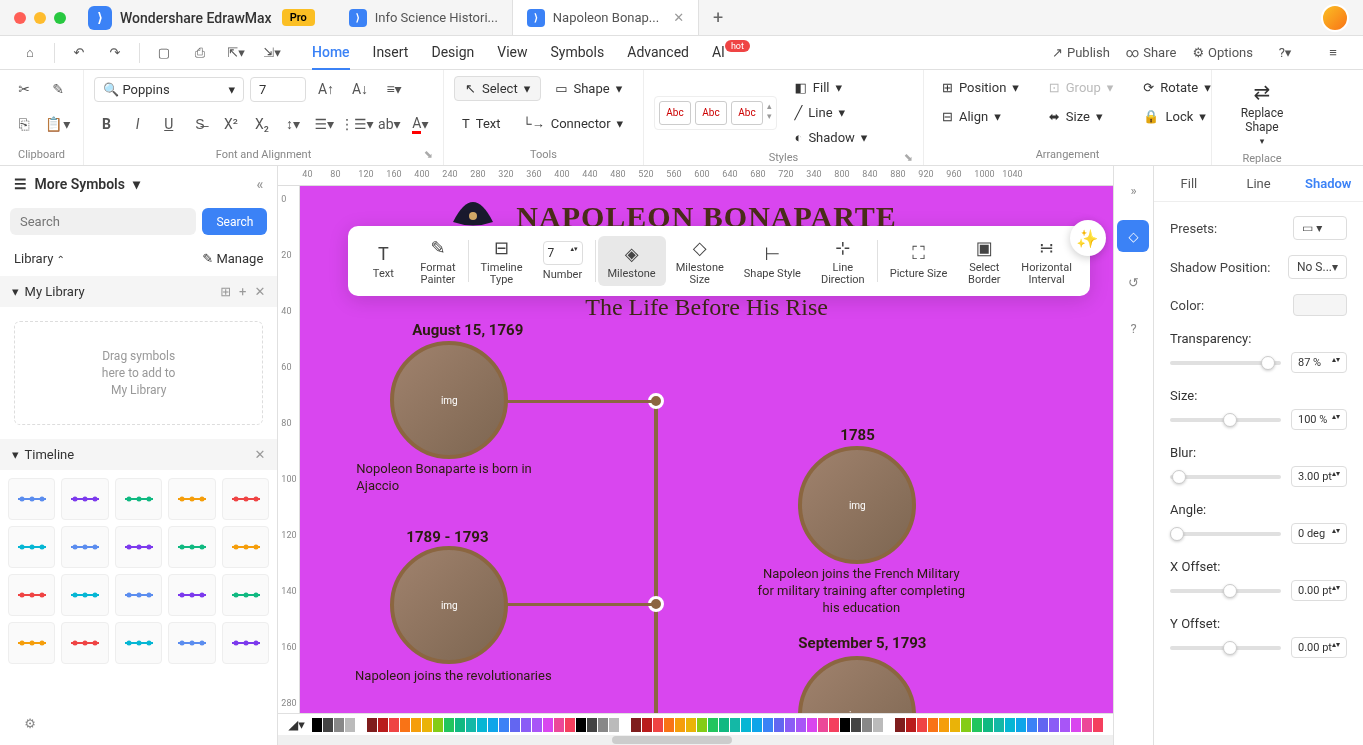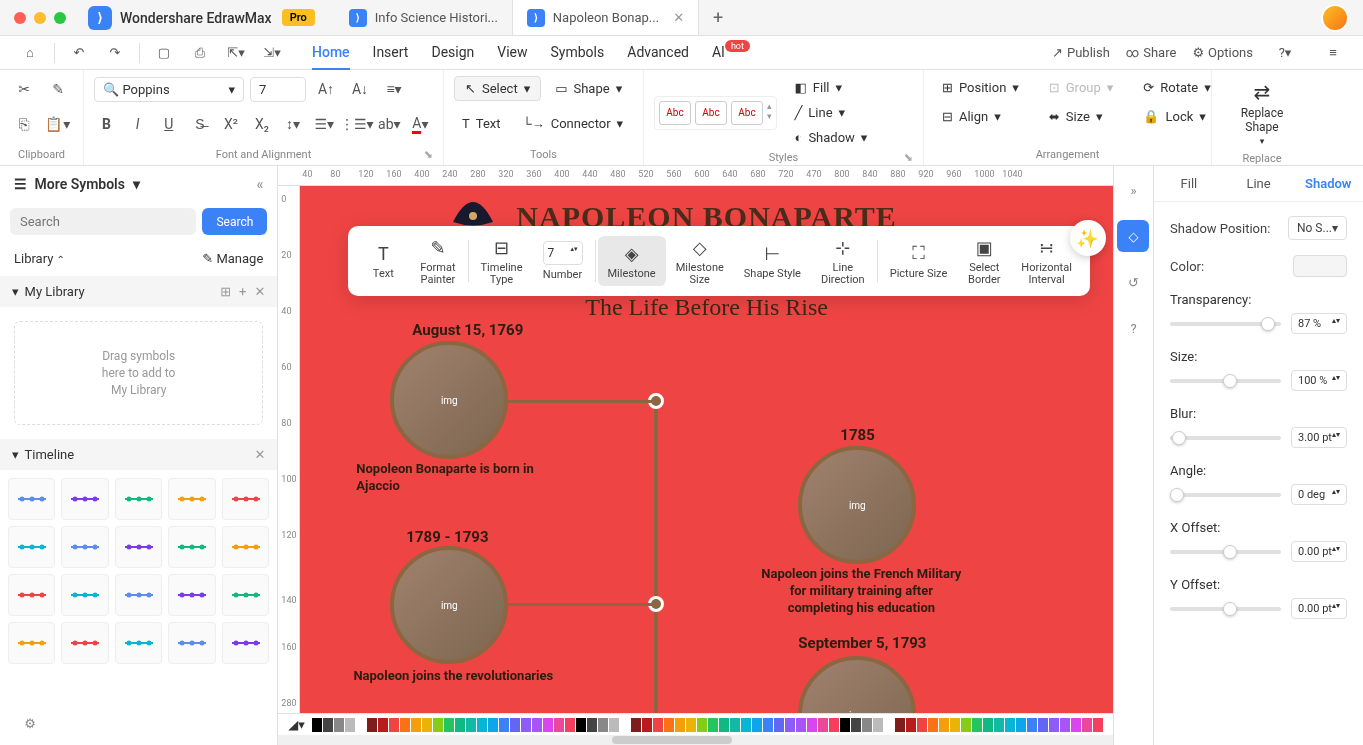--- a/index.html
+++ b/index.html
@@ -57,29 +57,29 @@
 .symbol-grid { display: grid; grid-template-columns: repeat(5, 1fr); gap: 6px; padding: 8px; }
 .symbol-item { height: 42px; border: 1px solid #eee; border-radius: 4px; background: #fafafa; display: flex; align-items: center; justify-content: center; }
 .sym-svg { width: 36px; height: 28px; }
 
 .canvas-area { flex: 1; display: flex; flex-direction: column; background: #f5f5f5; position: relative; }
 .ruler-h { height: 20px; background: #fff; border-bottom: 1px solid #ddd; display: flex; font-size: 10px; color: #888; position: relative; overflow: hidden; }
 .ruler-tick { position: absolute; top: 3px; font-size: 9px; }
 .canvas-body { flex: 1; display: flex; overflow: hidden; }
 .ruler-v { width: 22px; background: #fff; border-right: 1px solid #ddd; position: relative; font-size: 9px; color: #888; }
 .ruler-v .vt { position: absolute; left: 3px; }
-.canvas { flex: 1; background: #ef4444; position: relative; overflow: hidden; padding-left: 36px; }
+.canvas { flex: 1; background: #d946ef; position: relative; overflow: hidden; padding-left: 36px; }
 .canvas-title { position: absolute; top: 14px; left: 50%; transform: translateX(-50%); font-size: 30px; font-weight: 800; color: #4a2d1a; font-family: Georgia, serif; letter-spacing: 1px; }
 .canvas-sub { position: absolute; top: 108px; left: 50%; transform: translateX(-50%); font-size: 24px; color: #3d2817; font-family: Georgia, serif; }
 .timeline-line { position: absolute; left: 354px; top: 210px; bottom: 0; width: 4px; background: #8b6640; }
 .timeline-node { position: absolute; left: 348px; width: 16px; height: 16px; border-radius: 50%; background: #8b6640; border: 3px solid #fff; }
 .timeline-branch { position: absolute; height: 3px; background: #8b6640; }
 .milestone-circle { position: absolute; width: 118px; height: 118px; border-radius: 50%; border: 4px solid #8b6640; background: linear-gradient(135deg, #a0826d, #7d6651); display:flex; align-items:center; justify-content:center; color:#fff; font-size:10px; }
 .m-label { position: absolute; font-weight: 700; font-size: 15px; color: #2b1d10; }
-.m-desc { position: absolute; font-size: 13px; color: #2b1d10; font-weight: 700; line-height: 1.3; }
+.m-desc { position: absolute; font-size: 13px; color: #2b1d10; font-weight: 400; line-height: 1.3; }
 
 .floating-toolbar { position: absolute; top: 40px; left: 48px; background: #fff; border-radius: 10px; box-shadow: 0 4px 20px rgba(0,0,0,0.15); display: flex; padding: 10px 8px; gap: 0; z-index: 10; }
 .ft-item { display: flex; flex-direction: column; align-items: center; justify-content: center; padding: 0 10px; cursor: pointer; gap: 4px; min-width: 54px; }
 .ft-item.active { background: #e8e8e8; border-radius: 6px; }
 .ft-icon { width: 22px; height: 22px; display: flex; align-items: center; justify-content: center; font-size: 18px; color: #444; }
 .ft-label { font-size: 11px; color: #444; text-align: center; line-height: 1.1; }
 .ft-sep { width: 1px; background: #e0e0e0; margin: 4px 2px; }
 .ft-num { border: 1px solid #ddd; border-radius: 4px; padding: 4px 4px; width: 40px; font-size: 12px; display: flex; justify-content: space-between; }
 .ai-badge { position: absolute; right: -16px; top: -6px; width: 36px; height: 36px; border-radius: 50%; background: #fff; box-shadow: 0 2px 8px rgba(0,0,0,0.2); display: flex; align-items: center; justify-content: center; font-size: 18px; }
 
@@ -497,39 +497,39 @@
         <span class="ruler-tick" style="left: 248px;">360</span>
         <span class="ruler-tick" style="left: 276px;">400</span>
         <span class="ruler-tick" style="left: 304px;">440</span>
         <span class="ruler-tick" style="left: 332px;">480</span>
         <span class="ruler-tick" style="left: 360px;">520</span>
         <span class="ruler-tick" style="left: 388px;">560</span>
         <span class="ruler-tick" style="left: 416px;">600</span>
         <span class="ruler-tick" style="left: 444px;">640</span>
         <span class="ruler-tick" style="left: 472px;">680</span>
         <span class="ruler-tick" style="left: 500px;">720</span>
-        <span class="ruler-tick" style="left: 528px;">470</span>
+        <span class="ruler-tick" style="left: 528px;">340</span>
         <span class="ruler-tick" style="left: 556px;">800</span>
         <span class="ruler-tick" style="left: 584px;">840</span>
         <span class="ruler-tick" style="left: 612px;">880</span>
         <span class="ruler-tick" style="left: 640px;">920</span>
         <span class="ruler-tick" style="left: 668px;">960</span>
         <span class="ruler-tick" style="left: 696px;">1000</span>
         <span class="ruler-tick" style="left: 724px;">1040</span>
       </div>
     <div class="canvas-body">
       <div class="ruler-v" id="rulerV">
           <span class="vt" style="top: 8px;">0</span>
           <span class="vt" style="top: 64px;">20</span>
           <span class="vt" style="top: 120px;">40</span>
           <span class="vt" style="top: 176px;">60</span>
           <span class="vt" style="top: 232px;">80</span>
           <span class="vt" style="top: 288px;">100</span>
           <span class="vt" style="top: 344px;">120</span>
-          <span class="vt" style="top: 409px;">140</span>
+          <span class="vt" style="top: 400px;">140</span>
           <span class="vt" style="top: 456px;">160</span>
           <span class="vt" style="top: 512px;">280</span>
         </div>
       <div class="canvas">
         <svg class="napoleon-hat" viewBox="0 0 50 40">
             <path d="M5 28 Q15 8 25 8 Q35 8 45 28 Q25 35 5 28" fill="#1a1a2e"></path>
             <circle cx="25" cy="22" r="4" fill="#d4a968"></circle>
           </svg>
         <div class="canvas-title">NAPOLEON BONAPARTE</div>
         <div class="canvas-sub">The Life Before His Rise</div>
@@ -702,20 +702,24 @@
   </div>
 
   <div class="panel-right">
     <div class="panel-tabs">
       <div class="panel-tab">Fill</div>
       <div class="panel-tab">Line</div>
       <div class="panel-tab active">Shadow</div>
     </div>
     <div class="panel-body">
       <div class="prop-row">
+          <span>Presets:</span>
+          <div class="prop-ctrl">▭ ▾</div>
+        </div>
+      <div class="prop-row">
           <span>Shadow Position:</span>
           <div class="prop-ctrl"><span>No S...</span>▾</div>
         </div>
       <div class="prop-row">
           <span>Color:</span>
           <div class="prop-ctrl" style="background:#f5f5f5;width:54px;height:22px"></div>
         </div>
       <div>
           <div style="margin-bottom:6px">Transparency:</div>
         <div class="slider-row">

